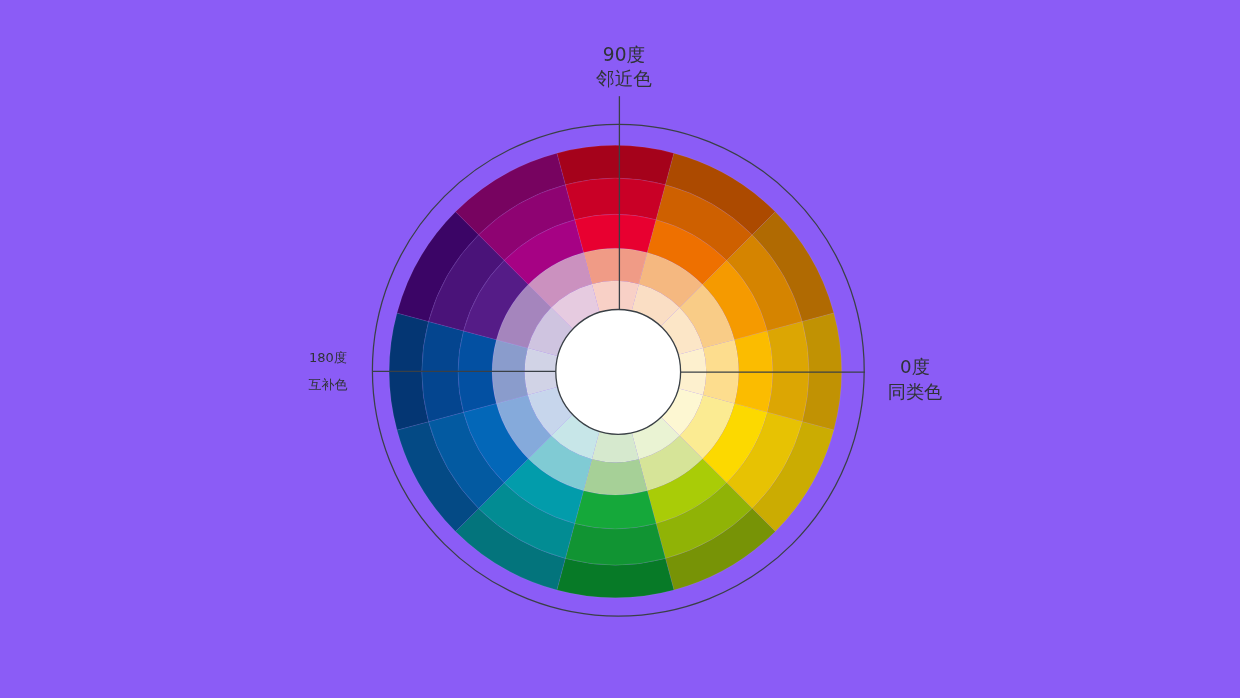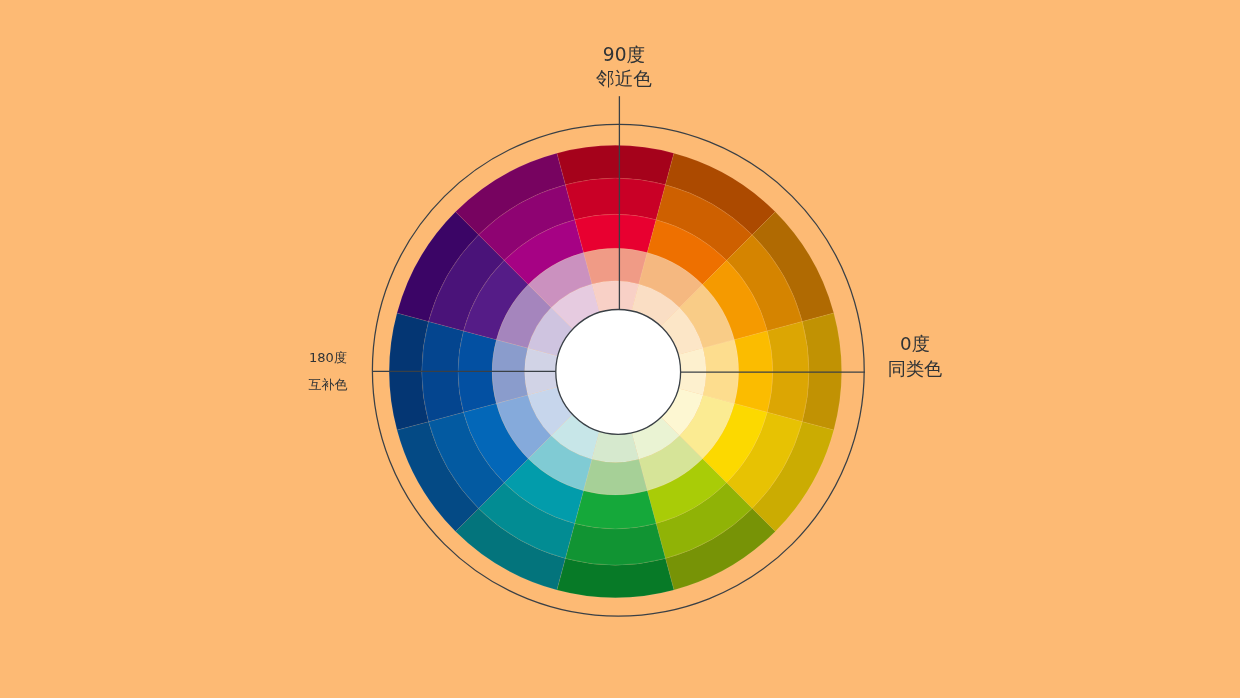--- a/index.html
+++ b/index.html
@@ -1,26 +1,26 @@
 <!DOCTYPE html>
 <html><head>
 <meta charset="utf-8">
 <title>Color Wheel</title>
 <style>
   html,body{margin:0;padding:0;}
   body{width:1240px;height:698px;background:#ffffff;overflow:hidden;
        font-family:"Liberation Sans","DejaVu Sans",sans-serif;}
-  #stage{position:relative;width:1240px;height:698px;background:#fdba74;}
+  #stage{position:relative;width:1240px;height:698px;background:#8b5cf6;}
   #wheel{position:absolute;left:0;top:0;width:1240px;height:698px;}
   .lbl{position:absolute;color:#2f3336;white-space:nowrap;
        font-family:"DejaVu Sans","Liberation Sans",sans-serif;
        -webkit-font-smoothing:antialiased;transform:translateZ(0);}
   .lbl div{font-family:"DejaVu Sans","Liberation Sans",sans-serif;}
   #lbl-top{left:564px;top:42.7px;width:120px;text-align:center;font-size:18.6px;line-height:24.8px;}
-  #lbl-right{left:855px;top:332px;width:120px;text-align:center;font-size:18.2px;line-height:24.6px;}
+  #lbl-right{left:855px;top:355px;width:120px;text-align:center;font-size:18.2px;line-height:24.6px;}
   #lbl-left{left:268px;top:344px;width:120px;text-align:center;font-size:13px;line-height:27px;}
 </style>
 </head>
 <body>
 
 <div id="stage">
   <svg id="wheel" viewBox="0 0 1240 698">
       <g>
         <path d="M630.41,315.58 L638.90,283.89 A90.8,90.8 0 0 0 591.90,283.89 L600.39,315.58 A58,58 0 0 1 630.41,315.58 Z" fill="#F8D0C6" stroke="rgba(255,255,255,0.14)" stroke-width="0.55"></path>
         <path d="M638.90,283.89 L647.31,252.50 A123.3,123.3 0 0 0 583.49,252.50 L591.90,283.89 A90.8,90.8 0 0 1 638.90,283.89 Z" fill="#F09B86" stroke="rgba(255,255,255,0.14)" stroke-width="0.55"></path>

